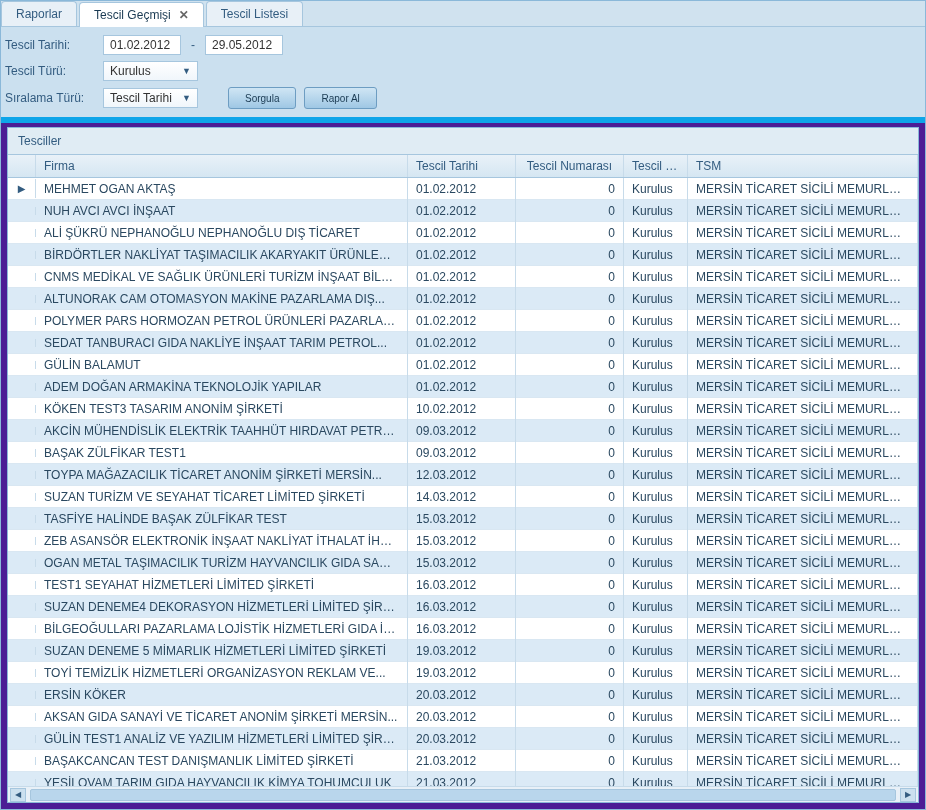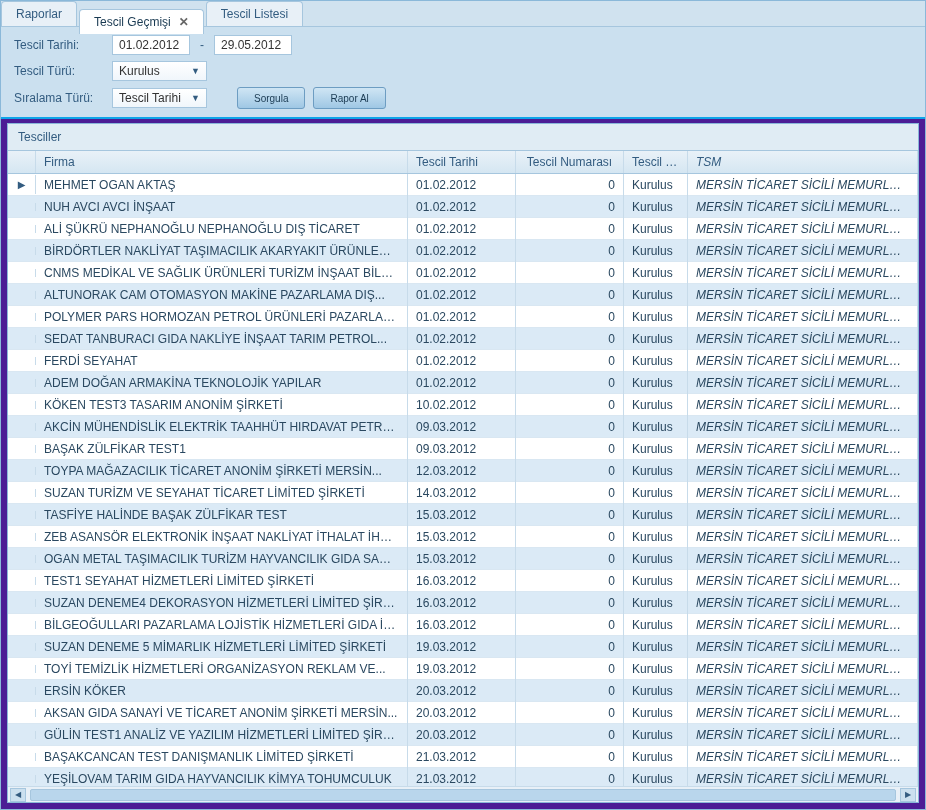--- a/index.html
+++ b/index.html
@@ -32,32 +32,32 @@
   border-top-left-radius: 4px;
   border-top-right-radius: 4px;
   cursor: pointer;
   display: flex;
   align-items: center;
   color: #335c80;
 }
 .tab.active {
   background: #fff;
   position: relative;
-  top: 8px;
+  top: 1px;
   color: #1a3a52;
 }
 .tab .close {
   margin-left: 8px;
   font-weight: bold;
   color: #666;
 }
 .filter-bar {
   background: #cbe0ef;
-  padding: 8px 13px;
-  border-bottom: 2px solid #0ea5e9;
+  padding: 8px 4px;
+  border-bottom: 6px solid #0ea5e9;
 }
 .filter-row {
   display: flex;
   align-items: center;
   margin-bottom: 6px;
 }
 .filter-row:last-child { margin-bottom: 0; }
 .filter-label {
   width: 98px;
   color: #335c80;
@@ -121,21 +121,21 @@
   border-right: 1px solid #c7dbea;
   overflow: hidden;
   white-space: nowrap;
   text-overflow: ellipsis;
 }
 .col-marker { width: 28px; flex: 0 0 28px; }
 .col-firma { flex: 0 0 372px; }
 .col-tarih { flex: 0 0 108px; }
 .col-num { flex: 0 0 108px; text-align: right; }
 .col-tur { flex: 0 0 64px; }
-.col-tsm { flex: 1; font-style: italic; }
+.col-tsm { flex: 1; }
 .grid-body {
   flex: 1;
   overflow-y: scroll;
   overflow-x: hidden;
 }
 .row {
   display: flex;
   border-bottom: 1px solid #d9e7f2;
   color: #2a4860;
   height: 22px;
@@ -298,21 +298,21 @@
         <div class="row">
           <div class="cell col-marker"></div>
           <div class="cell col-firma">SEDAT TANBURACI GIDA NAKLİYE İNŞAAT TARIM PETROL...</div>
           <div class="cell col-tarih">01.02.2012</div>
           <div class="cell col-num">0</div>
           <div class="cell col-tur">Kurulus</div>
           <div class="cell col-tsm">MERSİN TİCARET SİCİLİ MEMURLUĞU</div>
         </div>
         <div class="row">
           <div class="cell col-marker"></div>
-          <div class="cell col-firma">FERDİ SEYAHAT</div>
+          <div class="cell col-firma">GÜLİN BALAMUT</div>
           <div class="cell col-tarih">01.02.2012</div>
           <div class="cell col-num">0</div>
           <div class="cell col-tur">Kurulus</div>
           <div class="cell col-tsm">MERSİN TİCARET SİCİLİ MEMURLUĞU</div>
         </div>
         <div class="row">
           <div class="cell col-marker"></div>
           <div class="cell col-firma">ADEM DOĞAN ARMAKİNA TEKNOLOJİK YAPILAR</div>
           <div class="cell col-tarih">01.02.2012</div>
           <div class="cell col-num">0</div>

